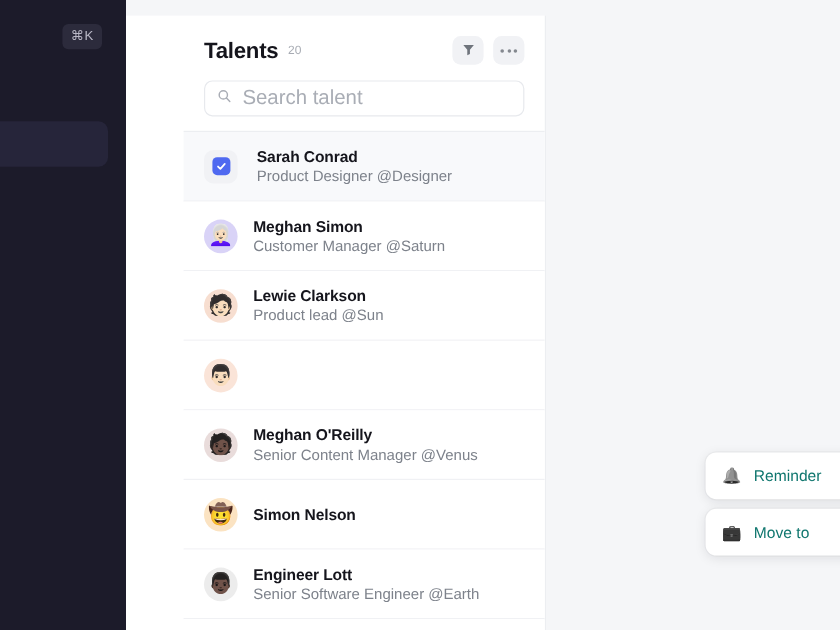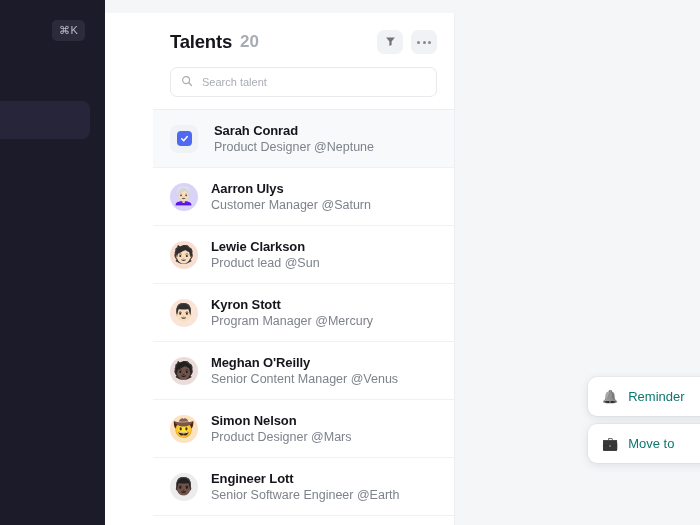--- a/index.html
+++ b/index.html
@@ -81,24 +81,23 @@
     padding: 14px 17px 0 17px;
     height: 44px;
   }
   .panel-title {
     font-size: 18.5px;
     font-weight: bold;
     color: #15151c;
     letter-spacing: -0.2px;
   }
   .panel-count {
-    font-size: 17px;
+    font-size: 10px;
     color: #a7abb3;
     margin-left: 8px;
-    font-weight: bold;
   }
   .header-actions {
     margin-left: auto;
     display: flex;
     gap: 8px;
   }
   .icon-btn {
     width: 26px; height: 24px;
     border-radius: 7px;
     background: #f1f2f5;
@@ -129,21 +128,21 @@
     height: 30px;
     border: 1px solid #e7e9ed;
     border-radius: 7px;
     background: #fff;
     padding: 0 10px;
     gap: 9px;
   }
   .search-box input {
     border: none;
     outline: none;
-    font-size: 11px;
+    font-size: 17px;
     color: #2b2b33;
     width: 100%;
     font-family: "Liberation Sans", sans-serif;
     background: transparent;
   }
   .search-box input::placeholder { color: #a9adb5; }
 
   
   #talent-list {
     border-top: 1px solid #eceef1;
@@ -290,56 +289,51 @@
       <div class="talent-row selected">
         <div class="checkbox">
           <span class="box">
             <svg width="9" height="9" viewBox="0 0 16 16" fill="none" stroke="#ffffff" stroke-width="2.6" stroke-linecap="round" stroke-linejoin="round">
               <polyline points="3,8.5 6.5,12 13,4.5"></polyline>
             </svg>
           </span>
         </div>
         <div class="talent-text">
           <div class="talent-name">Sarah Conrad</div>
-          <div class="talent-role">Product Designer @Neptune</div>
+          <div class="talent-role">Product Designer @Designer</div>
         </div>
       </div>
       <div class="talent-row">
         <div class="avatar" style="background: rgb(217, 211, 247);">👩🏻‍🦳</div>
         <div class="talent-text">
-          <div class="talent-name">Aarron Ulys</div>
+          <div class="talent-name">Meghan Simon</div>
           <div class="talent-role">Customer Manager @Saturn</div>
         </div>
       </div>
       <div class="talent-row">
         <div class="avatar" style="background: rgb(247, 222, 208);">🧑🏻</div>
         <div class="talent-text">
           <div class="talent-name">Lewie Clarkson</div>
           <div class="talent-role">Product lead @Sun</div>
         </div>
       </div>
       <div class="talent-row">
         <div class="avatar" style="background: rgb(250, 228, 216);">👨🏻</div>
-        <div class="talent-text">
-          <div class="talent-name">Kyron Stott</div>
-          <div class="talent-role">Program Manager @Mercury</div>
-        </div>
       </div>
       <div class="talent-row">
         <div class="avatar" style="background: rgb(233, 220, 219);">🧑🏿</div>
         <div class="talent-text">
           <div class="talent-name">Meghan O'Reilly</div>
           <div class="talent-role">Senior Content Manager @Venus</div>
         </div>
       </div>
       <div class="talent-row">
         <div class="avatar" style="background: rgb(251, 227, 194);">🤠</div>
         <div class="talent-text">
           <div class="talent-name">Simon Nelson</div>
-          <div class="talent-role">Product Designer @Mars</div>
         </div>
       </div>
       <div class="talent-row">
         <div class="avatar" style="background: rgb(236, 236, 236);">👨🏿</div>
         <div class="talent-text">
           <div class="talent-name">Engineer Lott</div>
           <div class="talent-role">Senior Software Engineer @Earth</div>
         </div>
       </div>
       <div class="talent-row">

